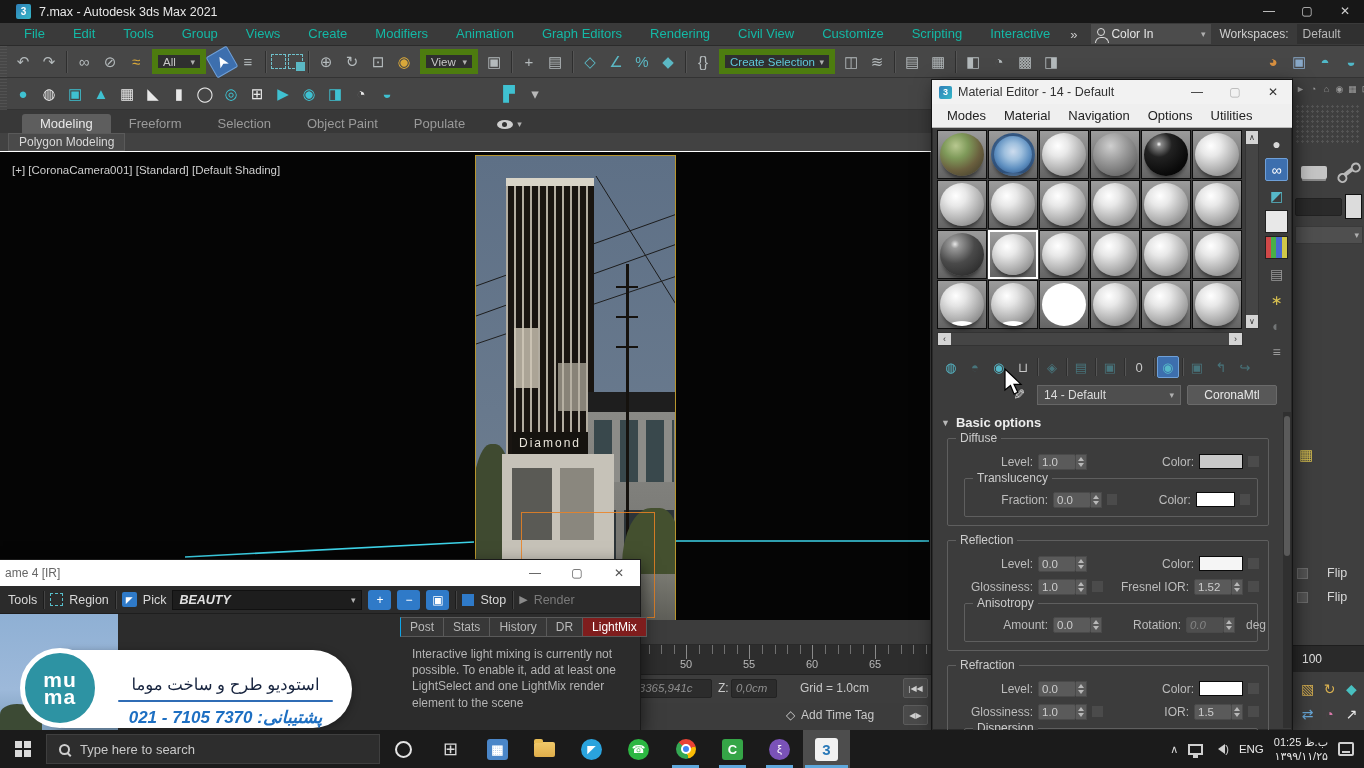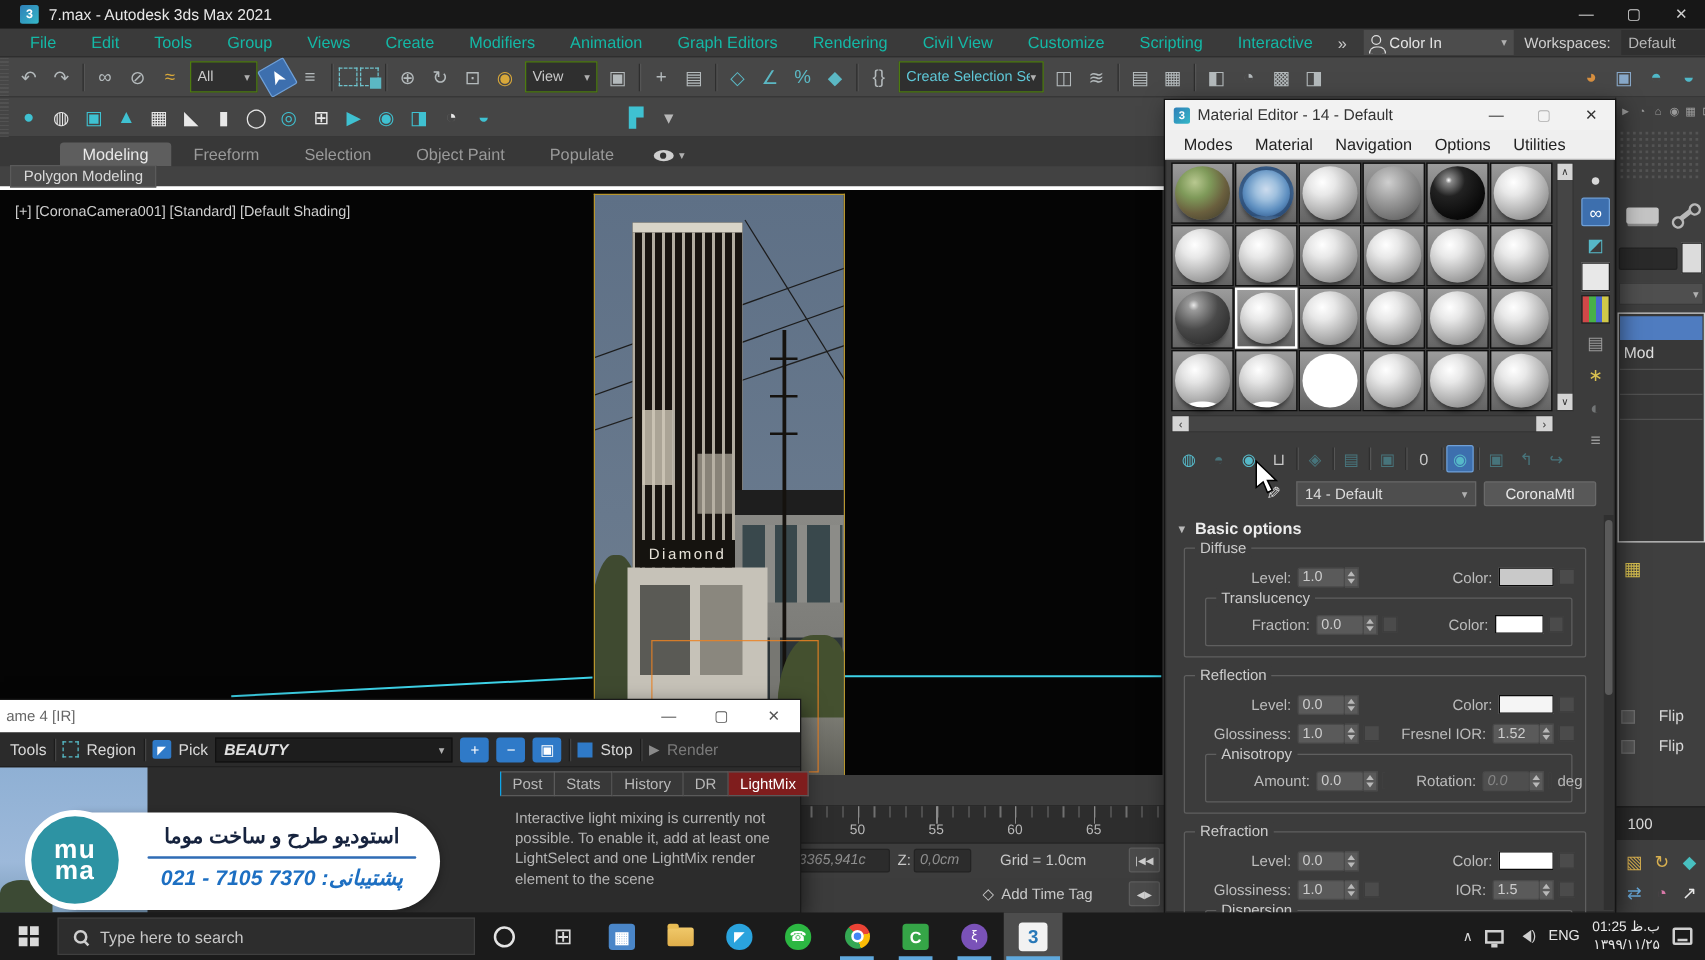--- a/index.html
+++ b/index.html
@@ -31,35 +31,35 @@
 
   
   .toolbar1 { position:absolute; left:0; top:46px; width:1364px; height:32px; background:#474747; border-bottom:1px solid #333; display:flex; align-items:center; padding-left:10px; }
   .toolbar2 { position:absolute; left:0; top:78px; width:1364px; height:32px; background:#454545; border-bottom:1px solid #333; display:flex; align-items:center; padding-left:10px; }
   .handle { position:absolute; left:0; top:46px; width:7px; height:64px; background:repeating-linear-gradient(0deg,#5a5a5a 0 1px,transparent 1px 3px); opacity:.6; z-index:2; }
   .tb-icon { width:24px; height:24px; display:flex; align-items:center; justify-content:center; font-size:15px; color:#b4babc; margin:0 1px; flex:0 0 auto; }
   .tb-icon.act { background:#3d6fae; border:1px solid #6fa0d8; border-radius:2px; color:#fff; }
   .tb-icon.dim { opacity:.45; }
   .tsep { width:1px; height:22px; background:#2e2e2e; box-shadow:1px 0 0 #555; margin:0 4px; flex:0 0 auto; }
   .tflex { flex:1; }
-  .tb-dd { height:25px; background:#2f2f2f; border:1px solid #4d7c0f; display:flex; align-items:center; padding:0 5px; margin:0 3px; flex:0 0 auto; }
+  .tb-dd { height:25px; background:#2f2f2f; border:6px solid #4d7c0f; display:flex; align-items:center; padding:0 5px; margin:0 3px; flex:0 0 auto; }
   .tb-dd .lbl { flex:1; font-size:11.5px; color:#c8c8c8; white-space:nowrap; overflow:hidden; }
   .tb-dd.teal .lbl { color:#5fc8d8; }
   .shp-dash { border:1px dashed #6fc2cc; width:15px; height:15px; }
   .shp-dashfill { border:1px dashed #6fc2cc; width:15px; height:15px; position:relative; }
   .shp-dashfill:after { content:""; position:absolute; right:-3px; bottom:-3px; width:9px; height:9px; background:#5bb8c4; }
 
   
-  .ribbon { position:absolute; left:0; top:110px; width:1364px; height:23px; background:#383838; display:flex; align-items:flex-end; padding-left:48px; }
+  .ribbon { position:absolute; left:0; top:110px; width:1364px; height:23px; background:#383838; display:flex; align-items:flex-end; padding-left:22px; }
   .rtab { padding:2px 18px; font-size:13px; color:#9a9a9a; }
   .rtab.act { background:#5e5e5e; color:#e8e8e8; border-radius:3px 3px 0 0; }
   .eye-wrap { display:flex; align-items:center; gap:4px; margin-left:14px; padding-bottom:4px; }
   .eye { width:16px; height:9px; border-radius:50%; background:#cfcfcf; position:relative; }
   .eye:after { content:""; position:absolute; left:5px; top:2px; width:5px; height:5px; background:#333; border-radius:50%; }
-  .ribbon-sub { position:absolute; left:0; top:133px; width:1364px; height:19px; background:#424242; border-bottom:3px solid #ffffff; display:flex; align-items:center; }
+  .ribbon-sub { position:absolute; left:0; top:133px; width:1364px; height:19px; background:#424242; border-bottom:1px solid #ffffff; display:flex; align-items:center; }
   .psub { margin-left:8px; border:1px solid #5a5a5a; background:#4a4a4a; color:#d8d8d8; font-size:12px; padding:0 10px; line-height:16px; }
 
   
   .viewport { position:absolute; left:0; top:152px; width:930px; height:468px; background:#050505; overflow:hidden; }
   .vp-label { position:absolute; left:12px; top:12px; font-size:11.5px; color:#cfcfcf; }
   .photo { position:absolute; left:475px; top:3px; width:201px; height:465px; border:1px solid #b8962e; border-bottom:none; background:linear-gradient(180deg,#5e7086,#68798d 55%,#72808f); overflow:hidden; }
   .tower { position:absolute; left:30px; top:22px; width:88px; height:330px; background:#191511; }
   .tower:before { content:""; position:absolute; left:0; top:0; width:100%; height:8px; background:#d8d4c8; }
   .tower .slats { position:absolute; left:0; top:8px; width:100%; height:100%; background:repeating-linear-gradient(90deg,rgba(216,210,196,.8) 0 2px,transparent 2px 8px); }
   .tower .w1 { position:absolute; left:8px; top:150px; width:24px; height:60px; background:#cfc8b8; opacity:.8; }
@@ -141,21 +141,21 @@
   .vtab { border:1px solid #5a5a5a; border-left:none; background:#383838; color:#b8b8b8; font-size:12px; padding:2px 9px; }
   .vtab:first-child { border-left:1px solid #0ea5e9; }
   .vtab.act { background:#7f1d1d; color:#fff; }
   .vfb-msg { position:absolute; left:412px; top:32px; width:220px; font-size:12px; line-height:1.35; color:#b4b4b4; }
 
   
   .wm { position:absolute; left:20px; top:648px; width:335px; height:82px; z-index:8; }
   .wm-pill { position:absolute; left:32px; top:2px; width:300px; height:78px; background:#fff; border-radius:16px 46px 46px 16px; box-shadow:0 2px 8px rgba(0,0,0,.35); }
   .wm-circle { position:absolute; left:0; top:0; width:80px; height:80px; background:#2d93a3; border:5px solid #fff; border-radius:50%; display:flex; flex-direction:column; align-items:center; justify-content:center; color:#fff; font-weight:bold; font-size:21px; line-height:.82; letter-spacing:1px; z-index:2; }
   .wm-text { position:absolute; left:96px; right:20px; top:8px; bottom:6px; direction:rtl; text-align:center; }
-  .wm-l1 { color:#16233e; font-weight:bold; font-size:16.5px; margin-top:3px; }
+  .wm-l1 { color:#16233e; font-weight:normal; font-size:16.5px; margin-top:19px; }
   .wm-div { height:2px; background:#2f6cb5; margin:6px 2px 5px; border-radius:1px; }
   .wm-l2 { color:#1d6fc2; font-size:17px; font-weight:bold;font-style:italic; }
 
   
   .me { position:absolute; left:932px; top:80px; width:360px; height:650px; background:#3c3c3c; box-shadow:0 0 0 1px #141414, 3px 5px 18px rgba(0,0,0,.6); z-index:6; }
   .me-title { position:absolute; left:0; top:0; width:100%; height:24px; background:#f2f2f2; display:flex; align-items:center; }
   .me-logo { width:13px; height:13px; margin:0 6px 0 7px; background:linear-gradient(135deg,#2f7fb8,#35b8c8); color:#fff; font-size:9px; font-weight:bold; display:flex; align-items:center; justify-content:center; border-radius:2px; }
   .me-title .t { color:#333; font-size:12.5px; }
   .me-wb { margin-left:auto; display:flex; }
   .me-wb span { width:38px; text-align:center; font-size:12px; color:#333; line-height:24px; }
@@ -465,27 +465,20 @@
         <span class="tb-icon">⊡</span>
       </div>
     <div class="cp-dots"></div>
     <div class="keycap"></div>
     <div class="wrench"></div>
     <div class="cp-name"></div>
     <div class="cp-swatch"></div>
     <div class="cp-dd">
         <span class="arr">▾</span>
       </div>
-    <div class="cp-list">
-      <div class="cp-sel"></div>
-      <div class="cp-mod">Mod</div>
-      <div class="cp-line" style="top:44px"></div>
-      <div class="cp-line" style="top:64px"></div>
-      <div class="cp-line" style="top:84px"></div>
-    </div>
     <div class="cp-cfg">▦</div>
     <div class="cp-flip" style="top:488px">
       <i class="cp-chk"></i>
         <span>Flip</span>
     </div>
     <div class="cp-flip" style="top:512px">
       <i class="cp-chk"></i>
         <span>Flip</span>
     </div>
     <div class="cp-end">100</div>

